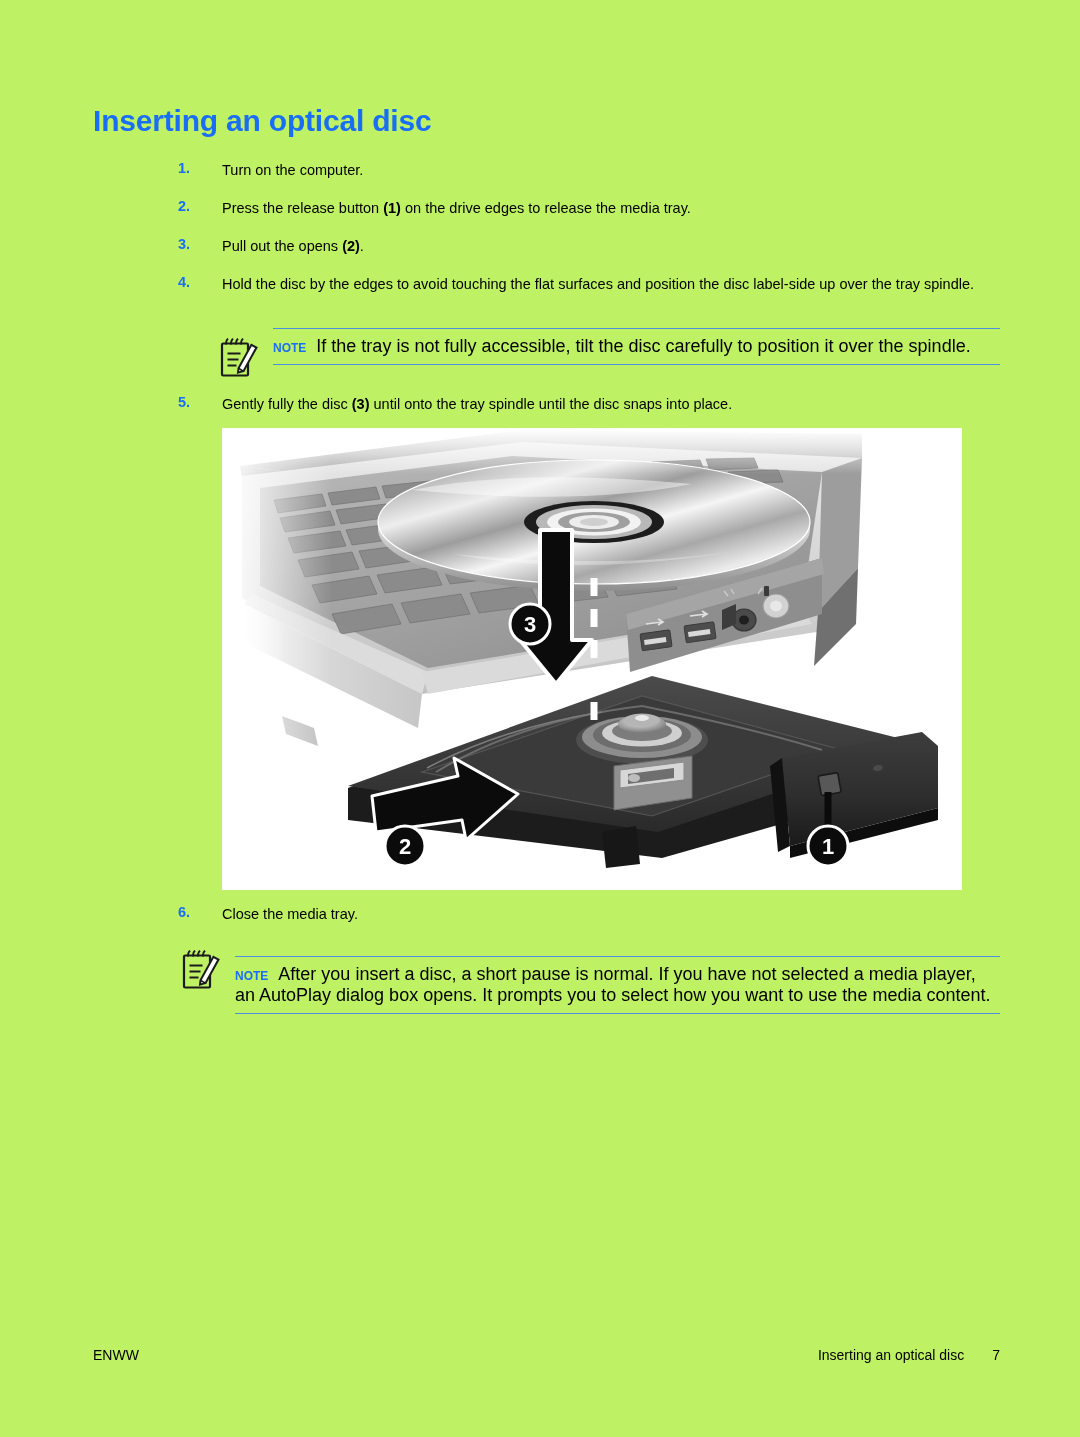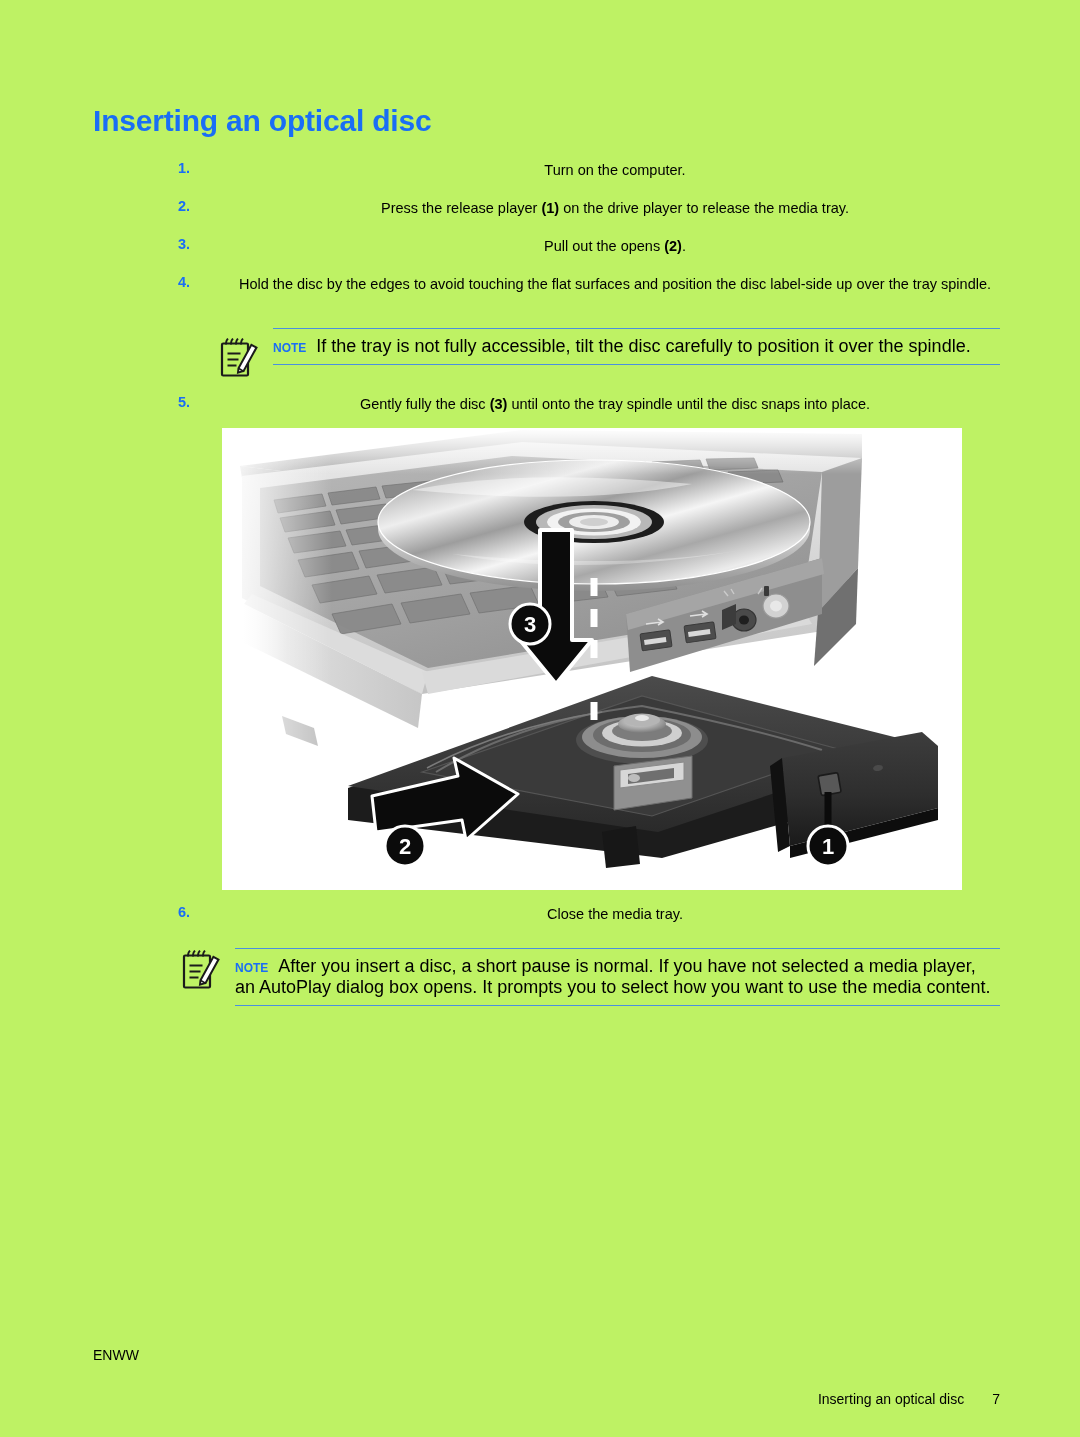--- a/index.html
+++ b/index.html
@@ -55,21 +55,20 @@
     font-size: 14.5px;
     font-weight: bold;
     color: #1a6ef5;
   }
   .step-text {
     display: block;
     margin-left: 44px;
     font-size: 14.5px;
     line-height: 21px;
     color: #000000;
-    text-align: center;
   }
   .step-text b { font-weight: bold; }
 
   
   .note {
     position: absolute;
     display: block;
   }
   .note-icon {
     position: absolute;
@@ -93,21 +92,21 @@
   .note-text {
     font-size: 18px;
     line-height: 21px;
     color: #000000;
   }
 
   #note-1 { left: 218px; top: 328px; width: 782px; }
   #note-1 .note-body { left: 55px; top: 0; width: 727px; }
 
   #note-2 { left: 180px; top: 940px; width: 820px; }
-  #note-2 .note-body { left: 55px; top: 8px; width: 765px; }
+  #note-2 .note-body { left: 55px; top: 16px; width: 765px; }
 
   
   .figure {
     position: absolute;
     left: 222px;
     top: 428px;
     width: 740px;
     height: 462px;
   }
   .figure svg { display: block; }
@@ -117,21 +116,21 @@
     position: absolute;
     left: 93px;
     top: 1347px;
     font-size: 14px;
     color: #000000;
     text-align: right;
   }
   .footer-right {
     position: absolute;
     right: 80px;
-    top: 1391px;
+    top: 1347px;
     font-size: 14px;
     color: #000000;
     white-space: nowrap;
   }
   .footer-right .fpage { margin-left: 28px; }
 </style>
 </head>
 <body>
 
 <div class="page">
@@ -140,21 +139,21 @@
 
   <div class="steps" style="top:160px;">
 
     <div class="step">
       <span class="step-num">1.</span>
       <span class="step-text">Turn on the computer.</span>
     </div>
 
     <div class="step">
       <span class="step-num">2.</span>
-      <span class="step-text"><span>Press the release player </span><b>(1)</b><span> on the drive player to release the media tray.</span></span>
+      <span class="step-text"><span>Press the release button </span><b>(1)</b><span> on the drive edges to release the media tray.</span></span>
     </div>
 
     <div class="step">
       <span class="step-num">3.</span>
       <span class="step-text"><span>Pull out the opens </span><b>(2)</b><span>.</span></span>
     </div>
 
     <div class="step" style="margin-bottom:0;">
       <span class="step-num">4.</span>
       <span class="step-text" style="max-width:812px;">Hold the disc by the edges to avoid touching the flat surfaces and position the disc label-side up over the tray spindle.</span>

